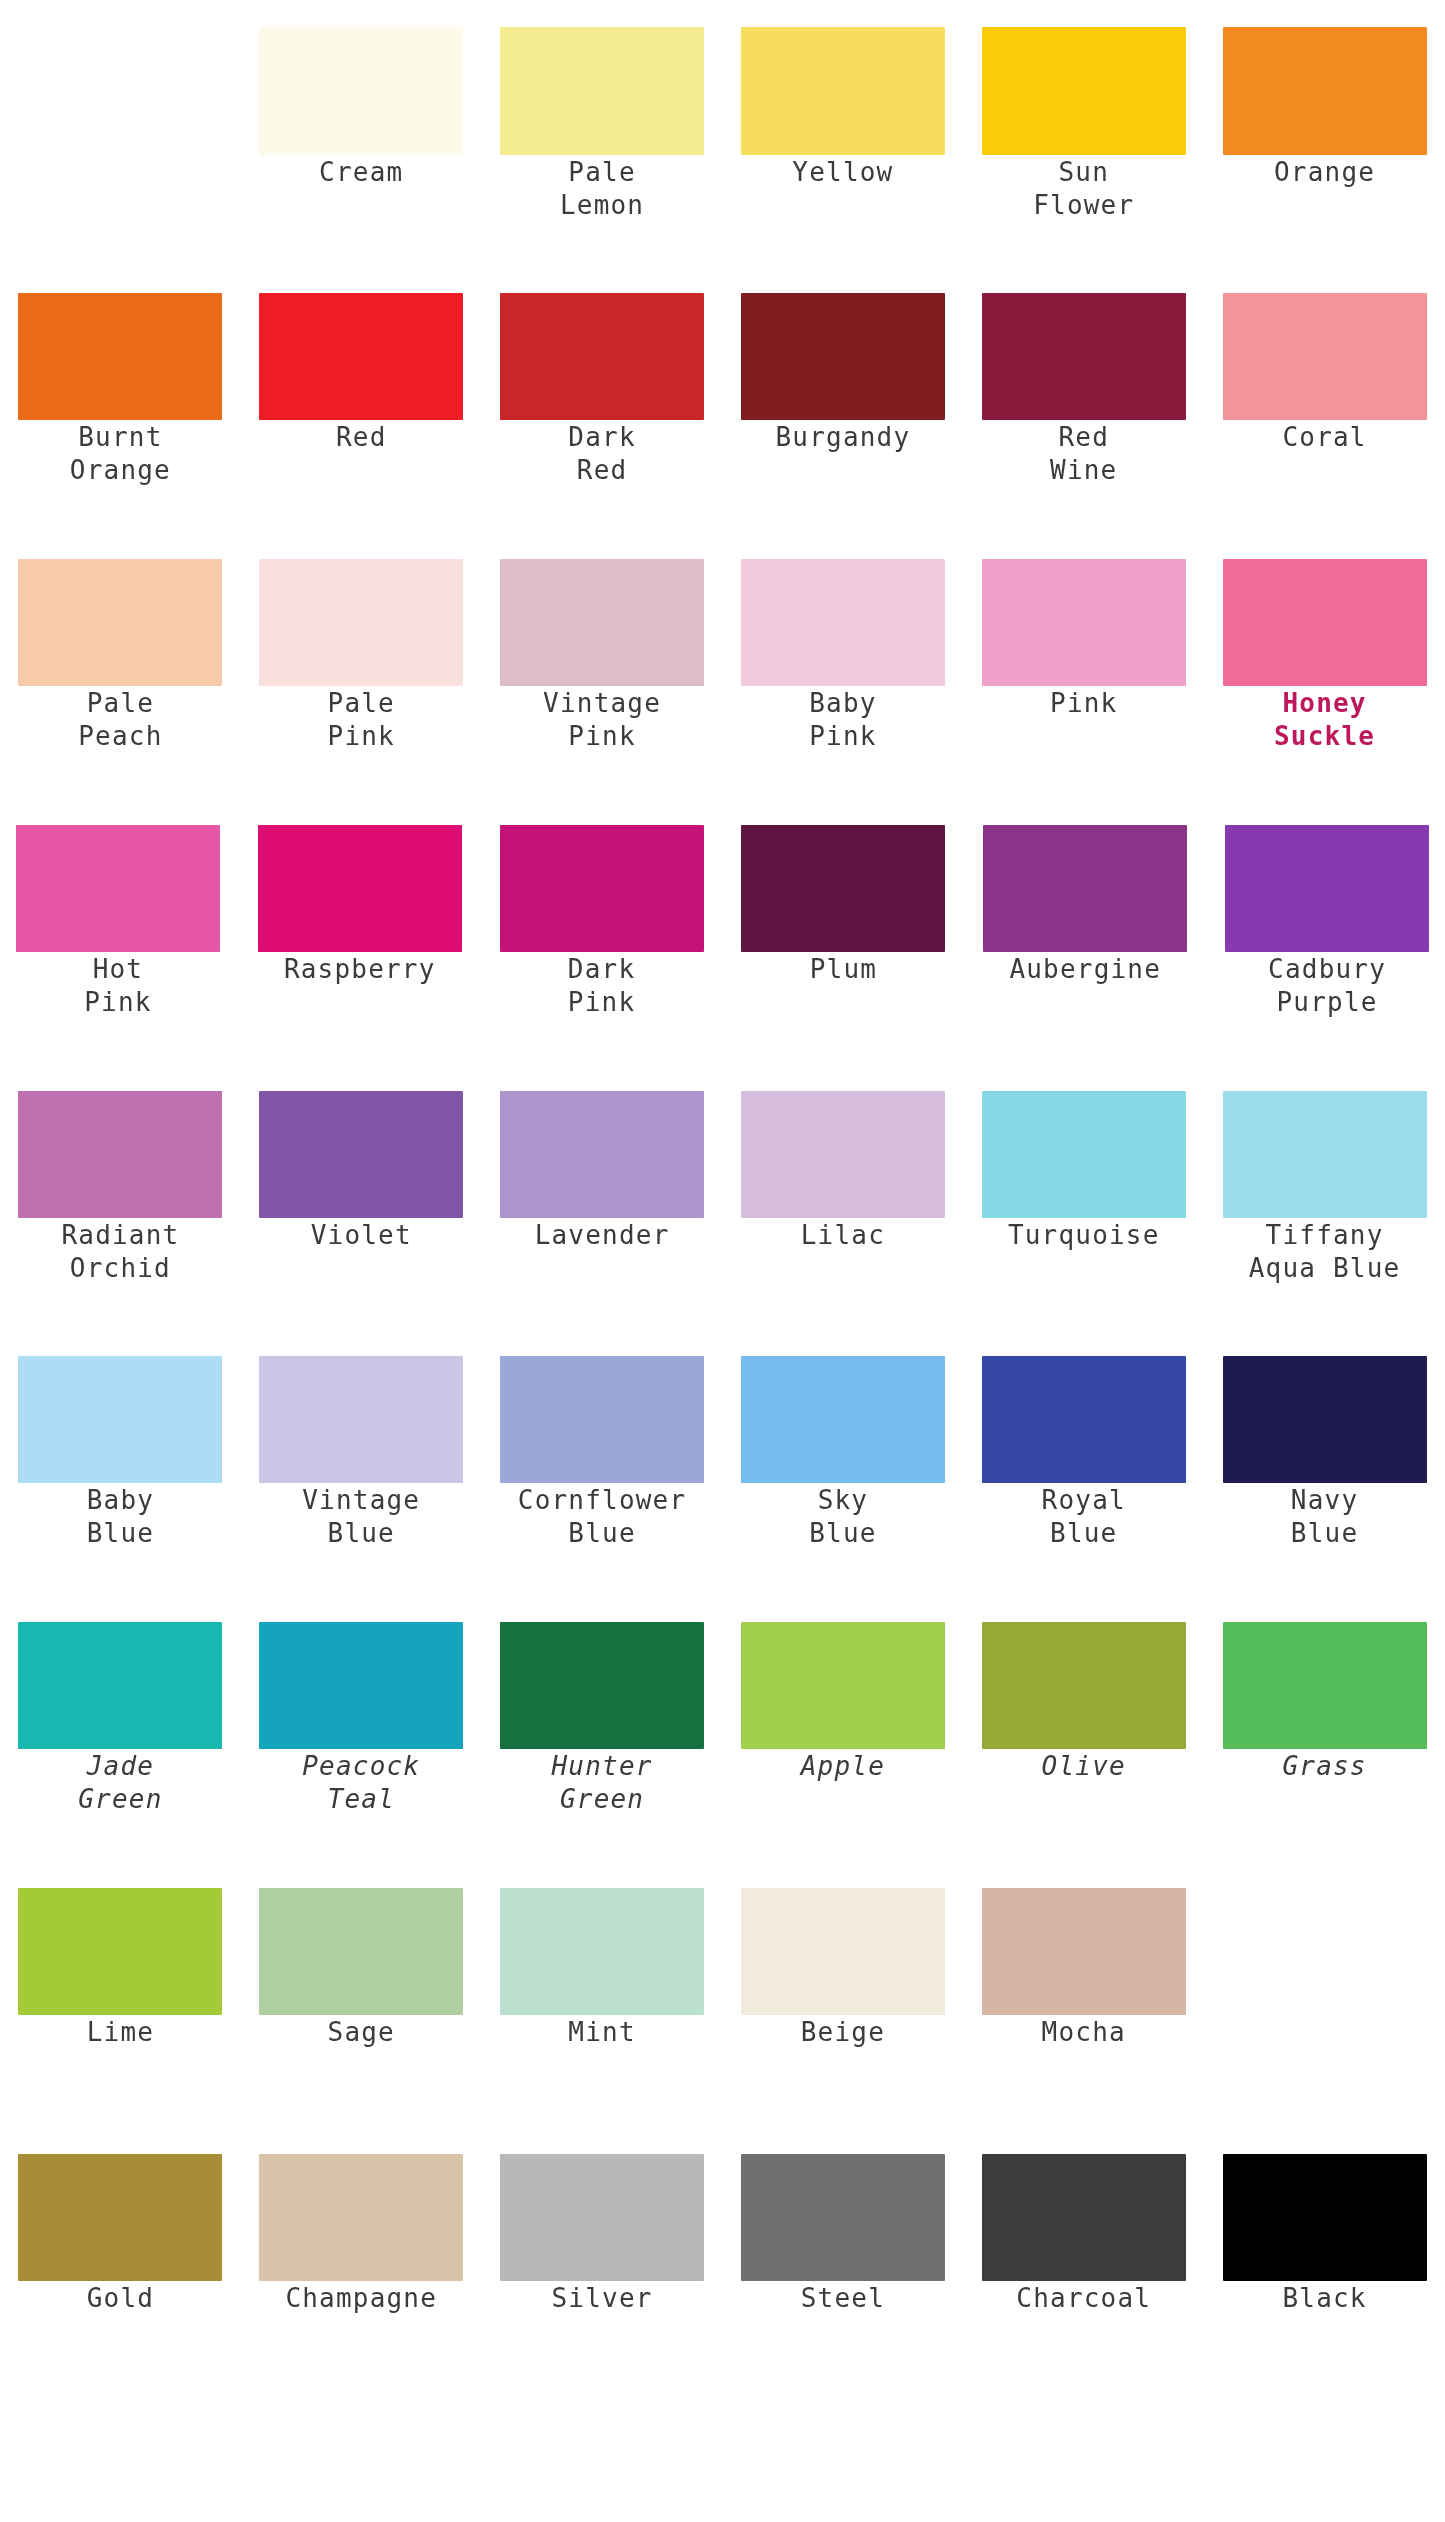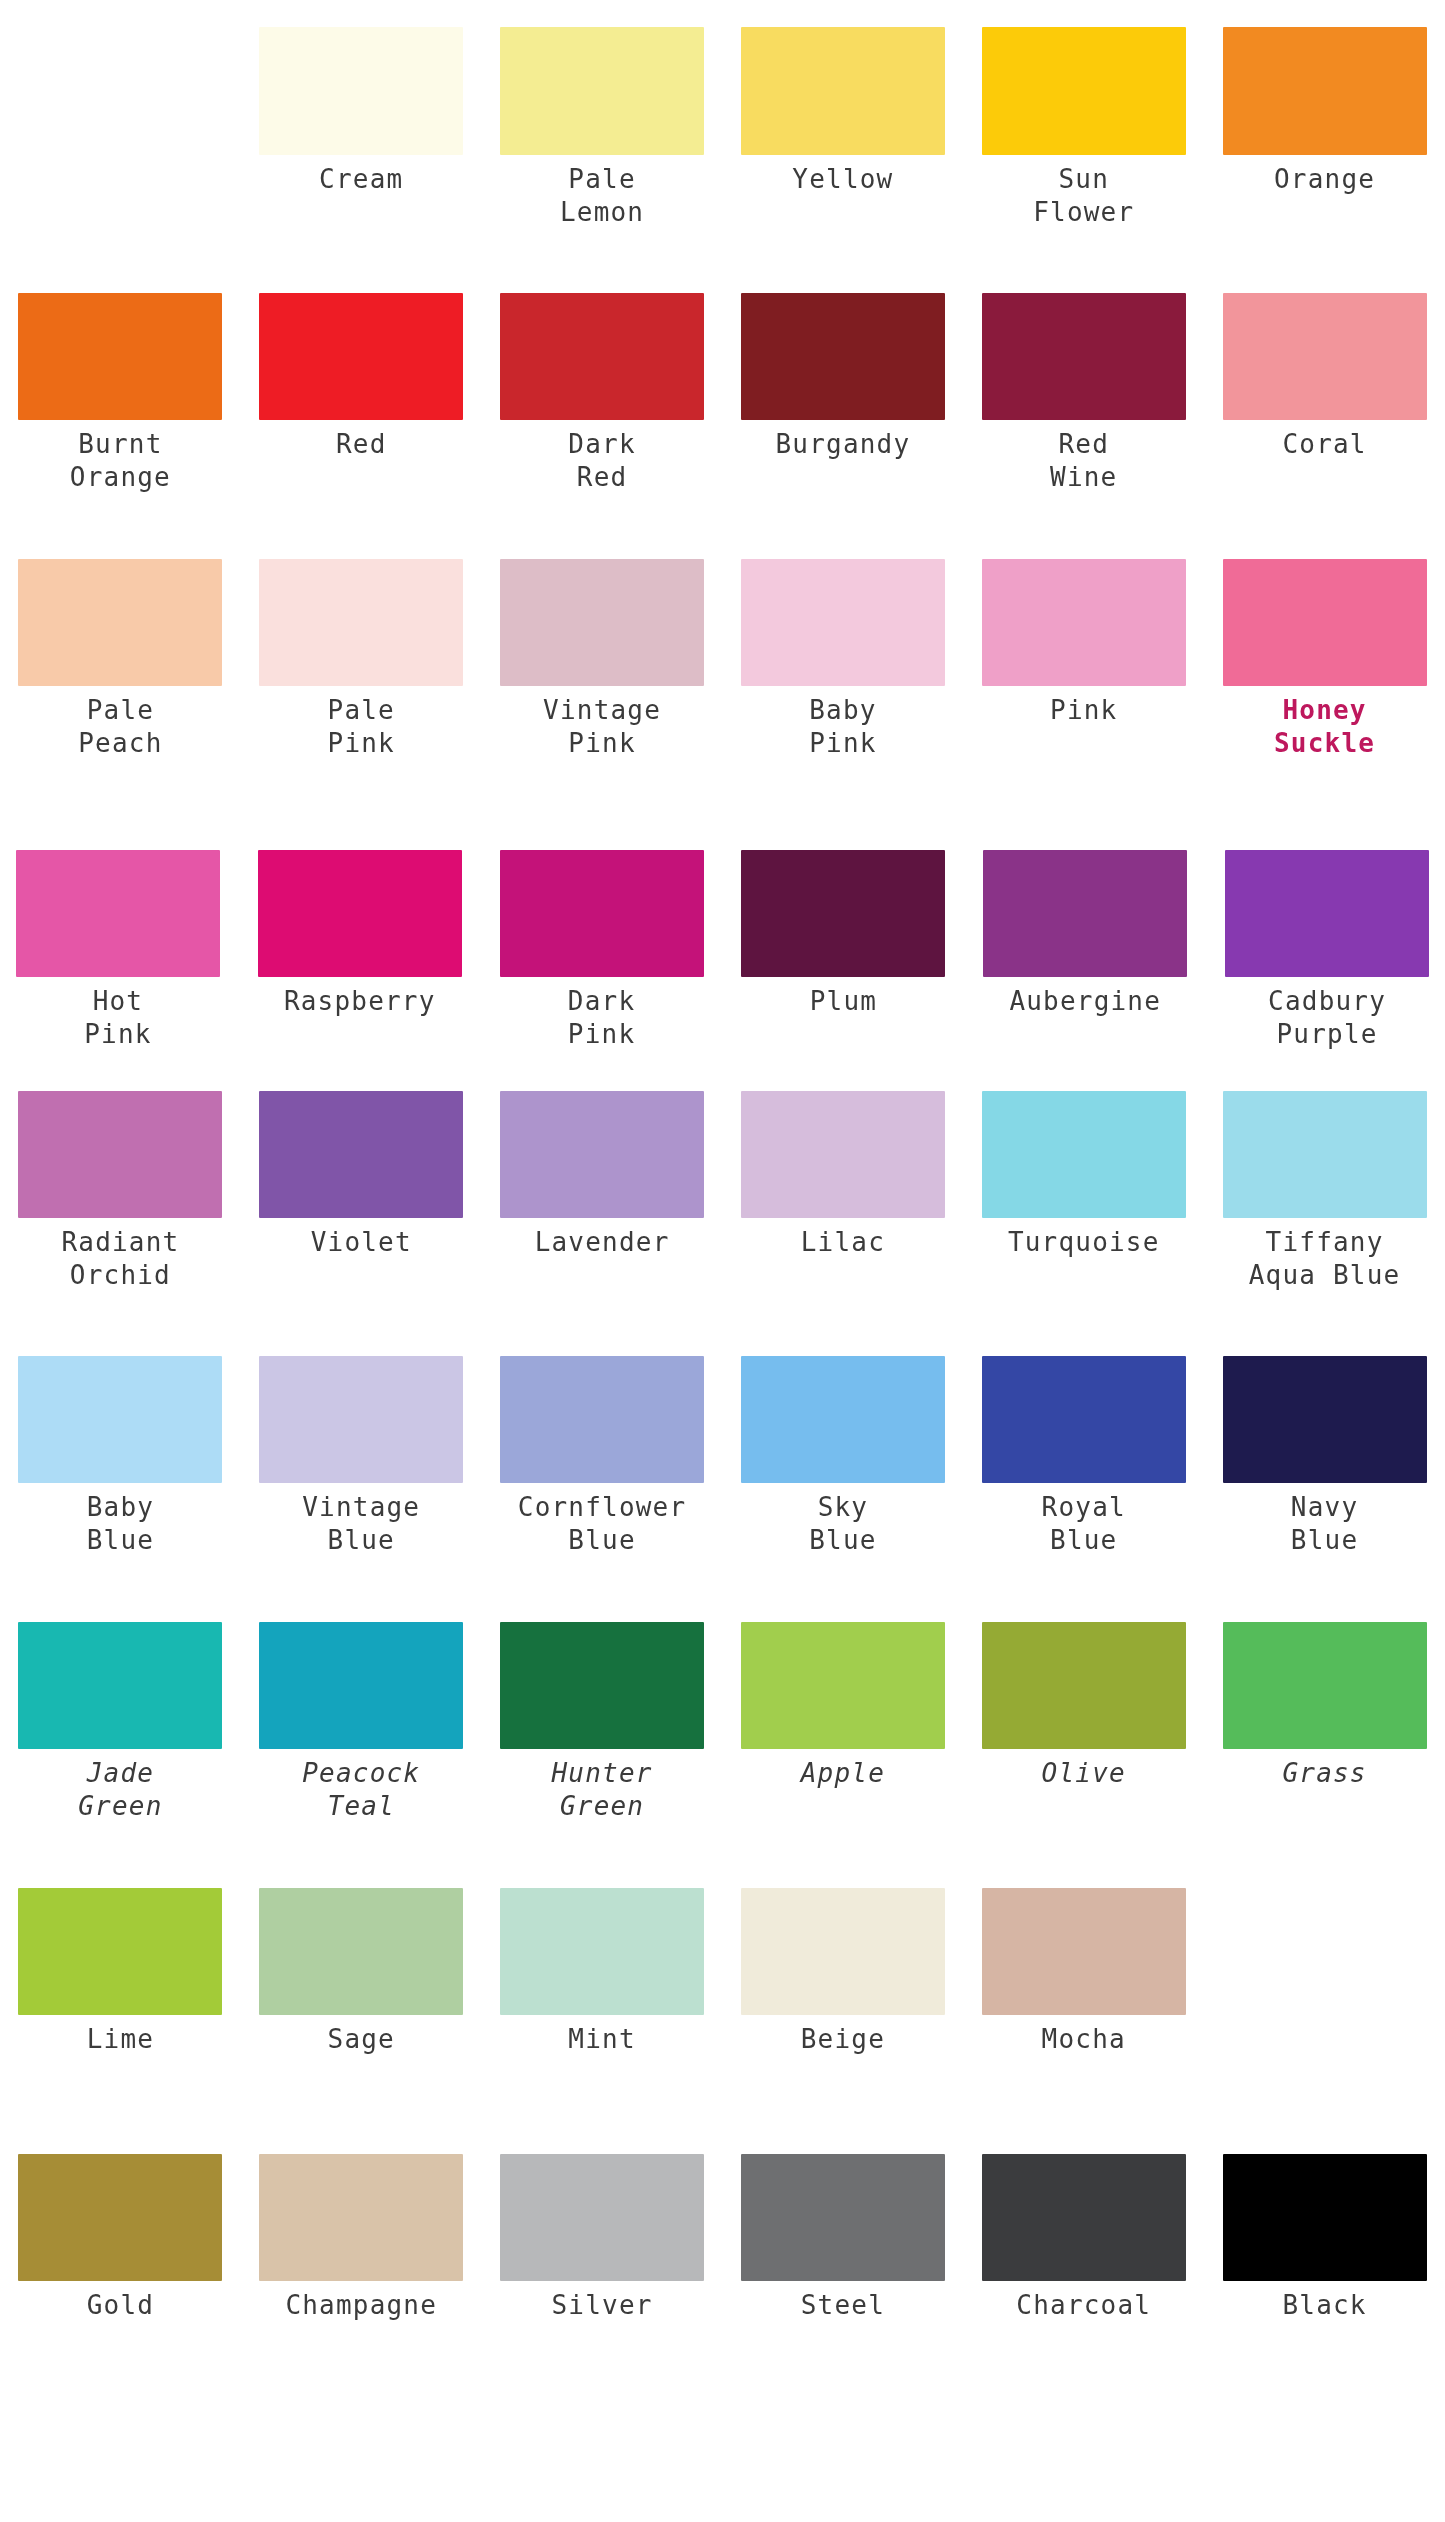--- a/index.html
+++ b/index.html
@@ -43,21 +43,21 @@
     margin: 0 auto;
     border-radius: 1px;
   }
 
   .label {
     text-align: center;
     color: #3b3b3b;
     font-size: 26px;
     line-height: 33px;
     letter-spacing: 1.2px;
-    padding-top: 8px;
+    padding-top: 1px;
     white-space: pre-line;
     font-family: "DejaVu Sans Mono", "Liberation Mono", monospace;
   }
 
   .label.strong {
     color: #be185d;
     font-weight: bold;
   }
 
   
@@ -155,21 +155,21 @@
       <div class="cell">
         <div class="swatch" style="background: rgb(239, 160, 200); height: 127px;"></div>
         <div class="label">Pink</div>
       </div>
       <div class="cell">
         <div class="swatch" style="background: rgb(240, 107, 151); height: 127px;"></div>
         <div class="label strong">Honey
 Suckle</div>
       </div>
     </div>
-    <div class="rowblock grid row-3" style="top: 850px; gap: 6px;">
+    <div class="rowblock grid row-3" style="top: 825px; gap: 6px;">
       <div class="cell">
         <div class="swatch" style="background: rgb(229, 86, 167); height: 127px;"></div>
         <div class="label">Hot
 Pink</div>
       </div>
       <div class="cell">
         <div class="swatch" style="background: rgb(221, 12, 114); height: 127px;"></div>
         <div class="label">Raspberry</div>
       </div>
       <div class="cell">

